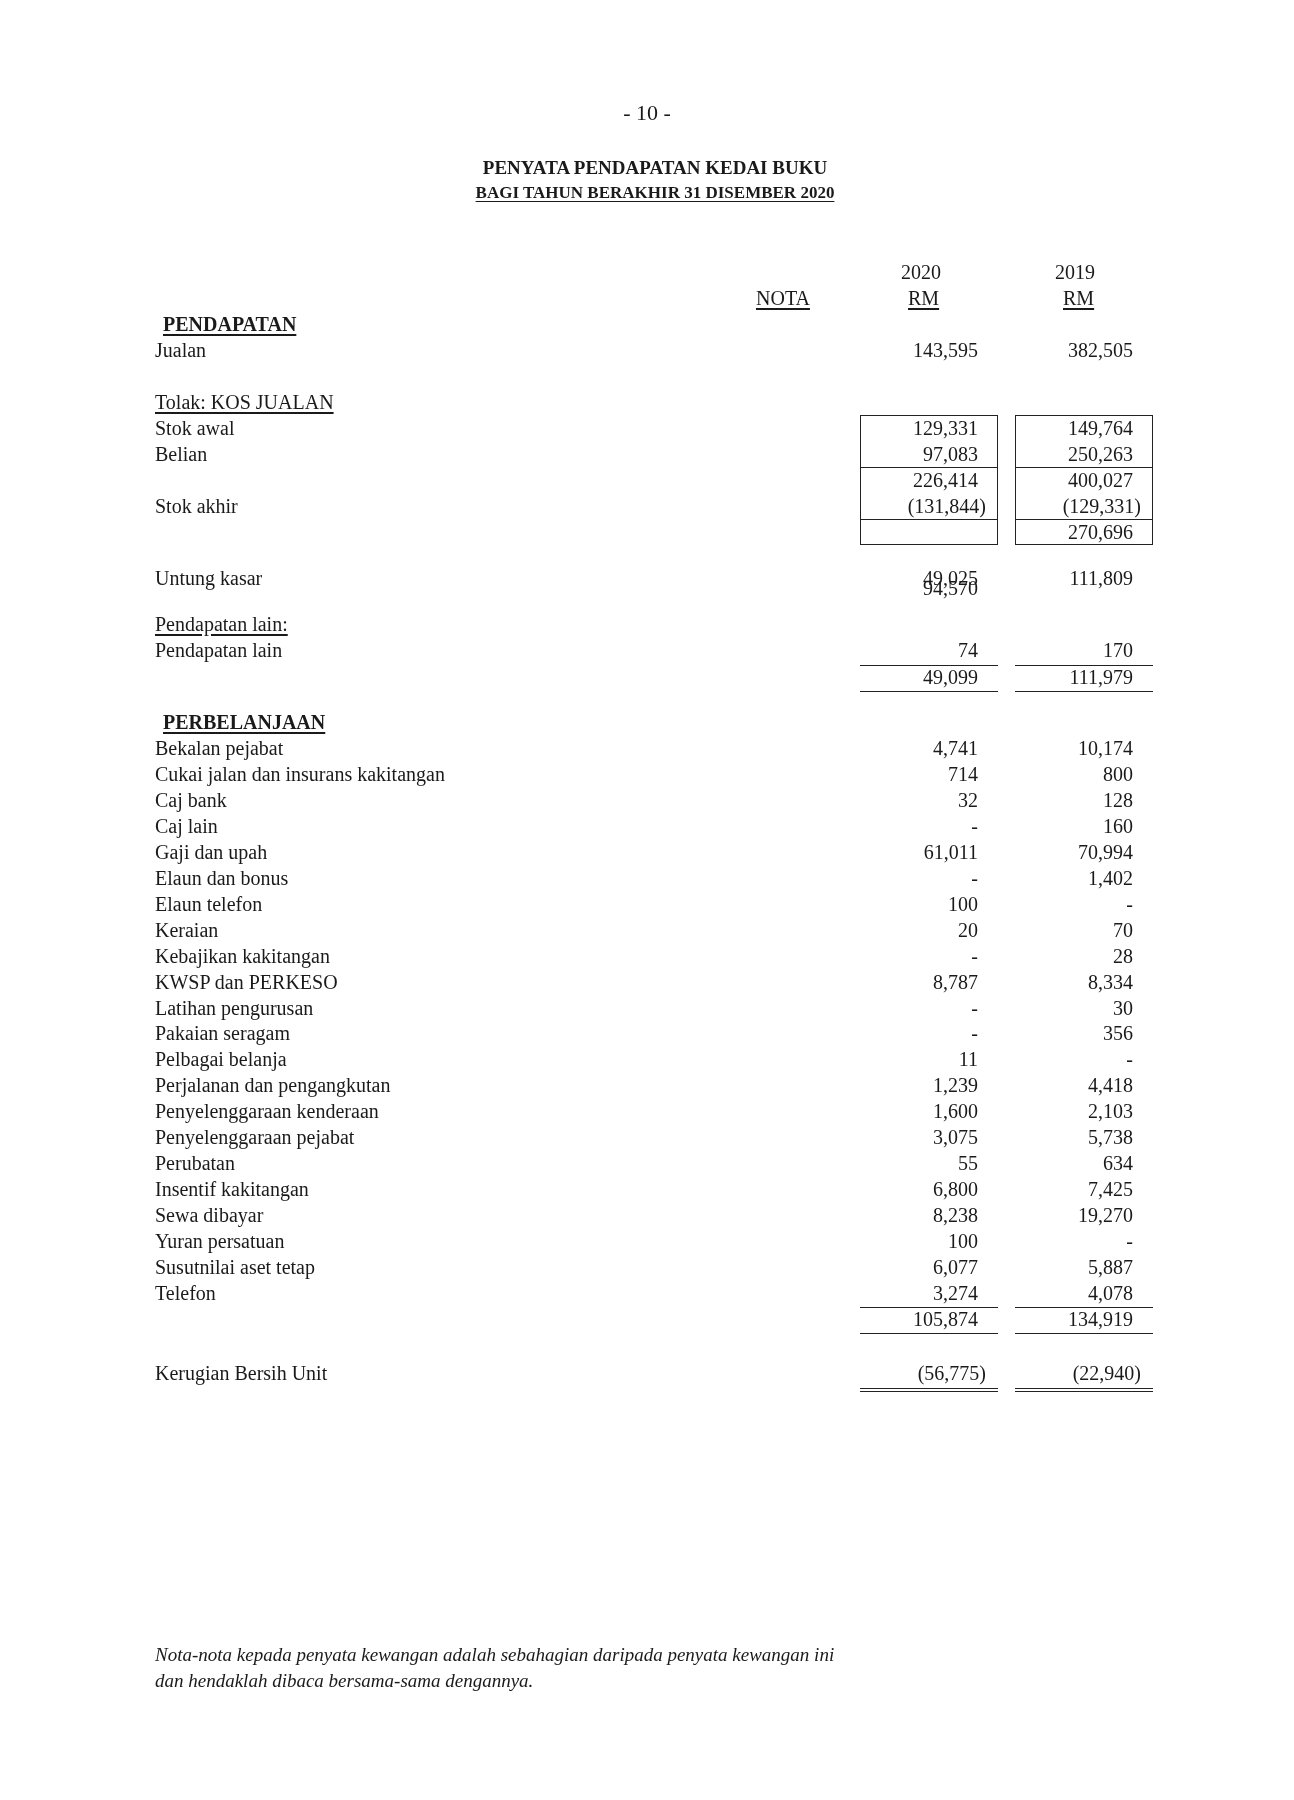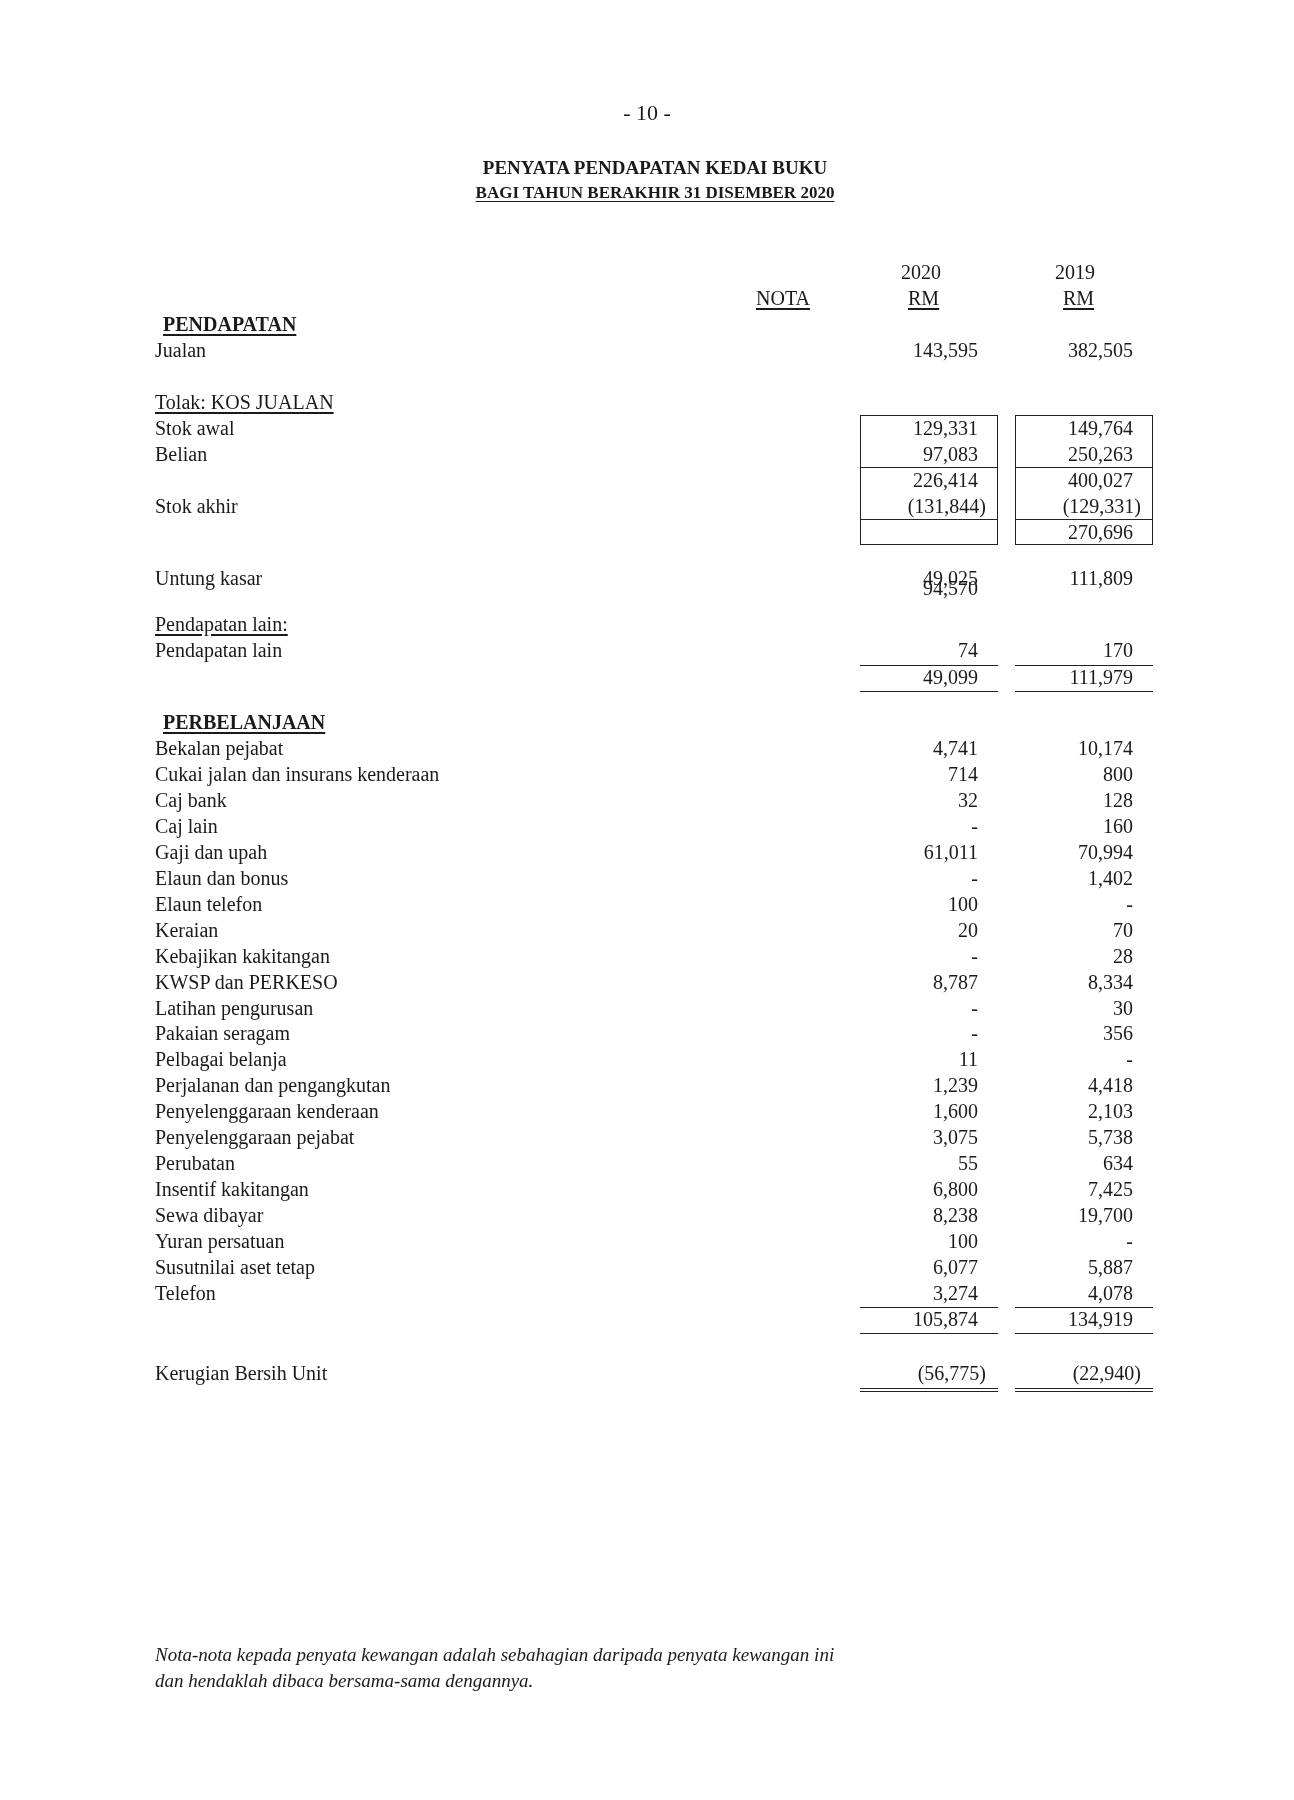--- a/index.html
+++ b/index.html
@@ -77,21 +77,21 @@
 <div class="abs num19" style="top:667px;">111,979</div>
 <div class="hline" style="left:860px;top:691px;width:138px;"></div>
 <div class="hline" style="left:1015px;top:691px;width:138px;"></div>
 
 <div class="abs label bold ul" style="top:712px;">PERBELANJAAN</div>
 
 <div id="expense-rows">
     <div class="abs label" style="top: 738px;">Bekalan pejabat</div>
     <div class="abs num20" style="top: 738px; text-align: center;">4,741</div>
     <div class="abs num19" style="top: 738px;">10,174</div>
-    <div class="abs label" style="top: 764px;">Cukai jalan dan insurans kenderaan</div>
+    <div class="abs label" style="top: 764px;">Cukai jalan dan insurans kakitangan</div>
     <div class="abs num20" style="top: 764px;">714</div>
     <div class="abs num19" style="top: 764px;">800</div>
     <div class="abs label" style="top: 790px;">Caj bank</div>
     <div class="abs num20" style="top: 790px;">32</div>
     <div class="abs num19" style="top: 790px;">128</div>
     <div class="abs label" style="top: 816px;">Caj lain</div>
     <div class="abs num20" style="top: 816px;">-</div>
     <div class="abs num19" style="top: 816px;">160</div>
     <div class="abs label" style="top: 842px;">Gaji dan upah</div>
     <div class="abs num20" style="top: 842px;">61,011</div>
@@ -130,21 +130,21 @@
     <div class="abs num20" style="top: 1127px;">3,075</div>
     <div class="abs num19" style="top: 1127px;">5,738</div>
     <div class="abs label" style="top: 1153px;">Perubatan</div>
     <div class="abs num20" style="top: 1153px;">55</div>
     <div class="abs num19" style="top: 1153px;">634</div>
     <div class="abs label" style="top: 1179px;">Insentif kakitangan</div>
     <div class="abs num20" style="top: 1179px;">6,800</div>
     <div class="abs num19" style="top: 1179px;">7,425</div>
     <div class="abs label" style="top: 1205px;">Sewa dibayar</div>
     <div class="abs num20" style="top: 1205px;">8,238</div>
-    <div class="abs num19" style="top: 1205px;">19,700</div>
+    <div class="abs num19" style="top: 1205px;">19,270</div>
     <div class="abs label" style="top: 1231px;">Yuran persatuan</div>
     <div class="abs num20" style="top: 1231px;">100</div>
     <div class="abs num19" style="top: 1231px;">-</div>
     <div class="abs label" style="top: 1257px;">Susutnilai aset tetap</div>
     <div class="abs num20" style="top: 1257px;">6,077</div>
     <div class="abs num19" style="top: 1257px;">5,887</div>
     <div class="abs label" style="top: 1283px;">Telefon</div>
     <div class="abs num20" style="top: 1283px;">3,274</div>
     <div class="abs num19" style="top: 1283px;">4,078</div>
   </div>

